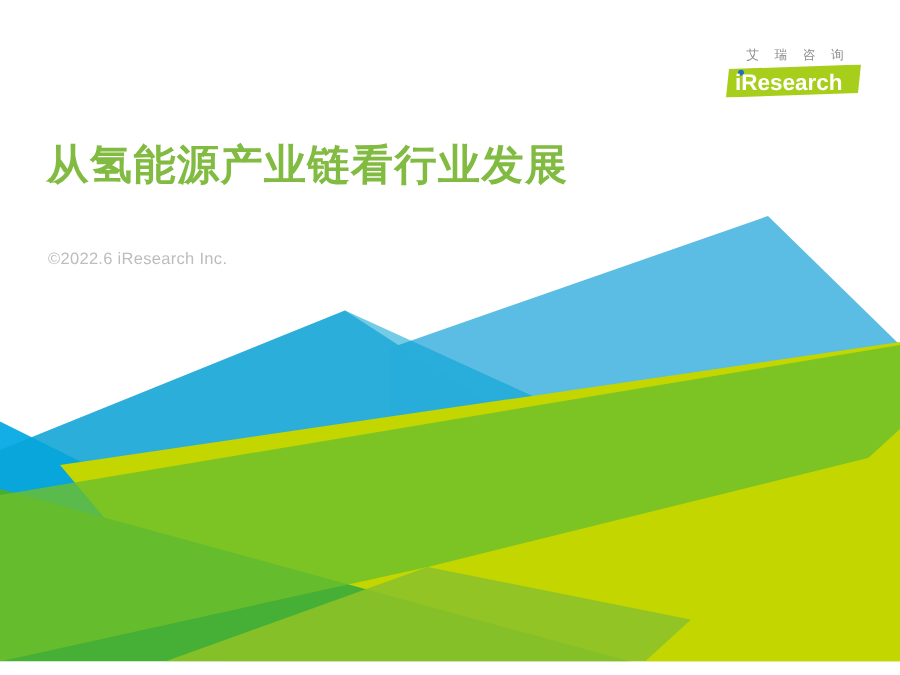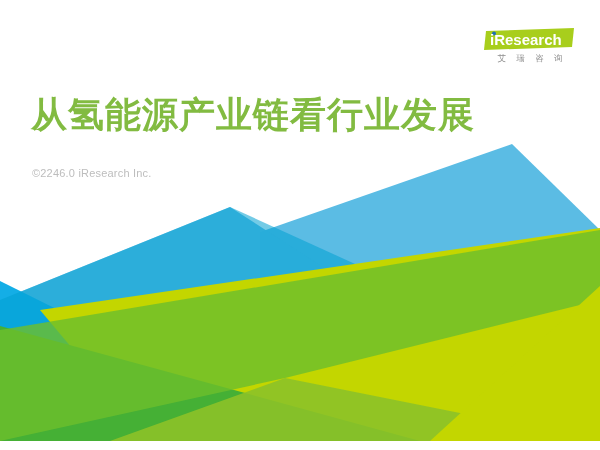--- a/index.html
+++ b/index.html
@@ -65,21 +65,21 @@
     font-size: 21px;
     color: #989898;
     letter-spacing: 2px;
     white-space: nowrap;
     font-weight: 400;
   }
   #main-title {
     position: absolute;
     left: 31px;
     top: 95px;
-    font-size: 36px;
+    font-size: 28px;
     font-weight: bold;
     color: #82bb41;
     letter-spacing: 1px;
     white-space: nowrap;
     line-height: 1.1;
   }
   #copyright {
     position: absolute;
     left: 32px;
     top: 167px;
@@ -113,29 +113,29 @@
     <polygon points="285,378 600,441 110,441" fill="#8cc228" opacity="0.9"></polygon>
 
     <polygon points="600,286 600,441 430,441" fill="#c3d600"></polygon>
 
     <rect x="0" y="441" width="600" height="9" fill="#ffffff"></rect>
   </svg>
 
   <div class="content-layer">
 
     <div id="logo-block">
+      <div id="logo-sub">艾 瑞 咨 询</div>
       <div id="logo-mark">
         <svg width="92" height="22" viewBox="0 0 92 22">
           <polygon points="2,3 90,0 88,19 0,22" fill="#a8ce1c"></polygon>
           <circle cx="10" cy="5.5" r="2" fill="#1f6fb5"></circle>
           <text x="6" y="17" font-family="Liberation Sans, sans-serif" font-size="15" font-weight="bold" fill="#ffffff">iResearch</text>
         </svg>
       </div>
-      <div id="logo-sub">艾 瑞 咨 询</div>
     </div>
 
 
     <div id="main-title">从氢能源产业链看行业发展</div>
 
-    <div id="copyright">©2246.0 iResearch Inc.</div>
+    <div id="copyright">©2022.6 iResearch Inc.</div>
 
   </div>
 </div>
 
 </body></html>

